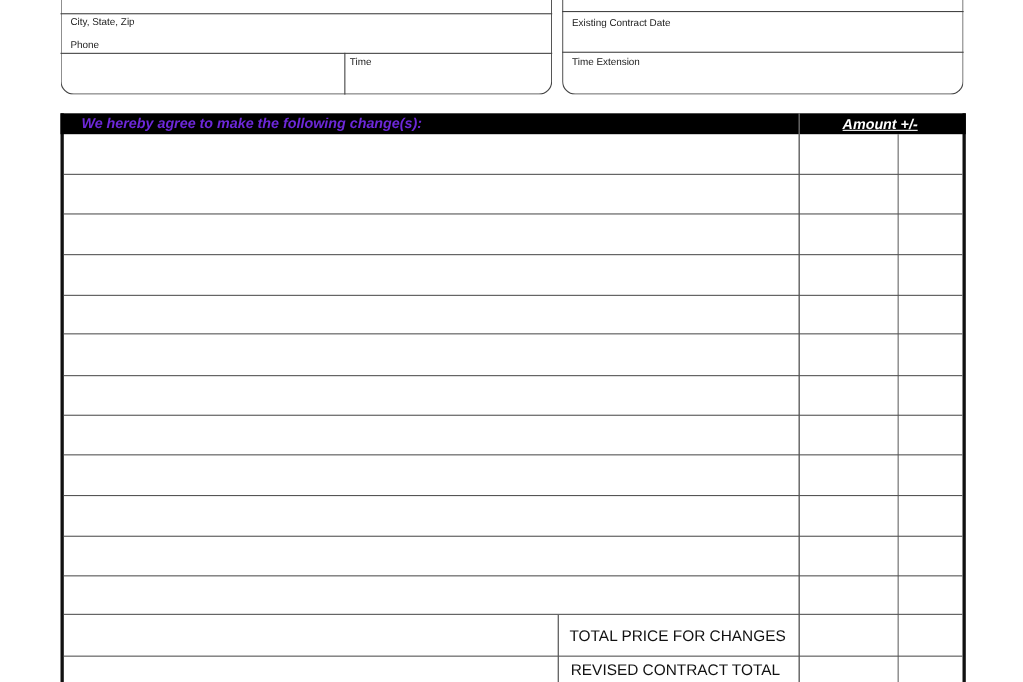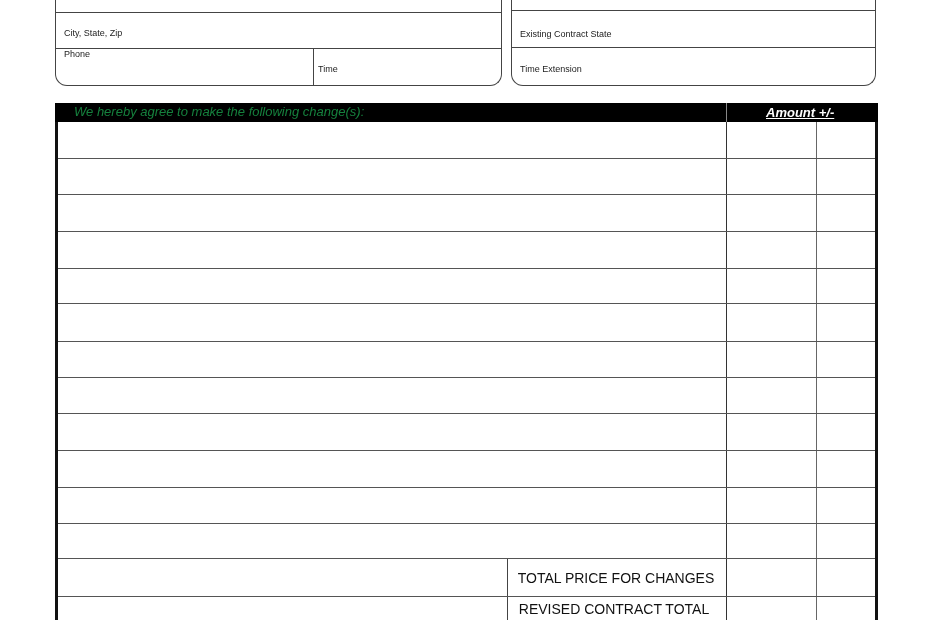--- a/index.html
+++ b/index.html
@@ -1,23 +1,23 @@
 <!DOCTYPE html>
 <html><head>
 <meta charset="utf-8">
 <style>
   html, body { margin:0; padding:0; background:#fff; }
   body { width:930px; height:620px; position:relative; overflow:hidden; font-family:"Liberation Sans", sans-serif; color:#111; }
   .box { position:absolute; border:1.5px solid #444; border-top:none; border-radius:0 0 12px 12px; box-sizing:border-box; }
   .hline { position:absolute; height:0; border-top:1.5px solid #444; }
   .vline { position:absolute; width:0; border-left:1.5px solid #444; }
-  .lbl { position:absolute; font-size:9px; color:#222;margin-top:13px; }
+  .lbl { position:absolute; font-size:9px; color:#222; }
   .table { position:absolute; left:55px; top:103px; width:823px; height:540px; border-left:3px solid #111; border-right:3px solid #111; box-sizing:border-box; }
   .thead { position:absolute; left:55px; top:103px; width:823px; height:19px; background:#000; }
-  .thead-title { position:absolute; left:74px; top:104px; color:#15803d; font-weight:normal; font-style:italic; font-size:13px; }
+  .thead-title { position:absolute; left:74px; top:104px; color:#6d28d9; font-weight:bold; font-style:italic; font-size:13px; }
   .thead-amt { position:absolute; left:766px; top:105px; color:#fff; font-weight:bold; font-style:italic; font-size:13px;text-decoration:underline; }
   .thead-sep { position:absolute; left:726px; top:103px; width:1px; height:19px; background:#888; }
   .row { position:absolute; left:58px; width:817px; border-bottom:1.5px solid #555; box-sizing:border-box; }
   .total-lbl { position:absolute; font-size:14px; text-align:center; width:210px; }
 </style>
 </head>
 <body>
 
 <div class="box" style="left:55px; top:-2px; width:447px; height:88px;"></div>
 <div class="hline" style="left:55px; top:12px; width:447px;"></div>
@@ -26,21 +26,21 @@
 <span class="lbl" style="left:64px; top:15px;">City, State, Zip</span>
 <div style="position:absolute; left:57px; top:26px; width:443px; height:21px;"></div>
 <span class="lbl" style="left:64px; top:36px;">Phone</span>
 <div style="position:absolute; left:57px; top:62px; width:254px; height:22px;"></div>
 <span class="lbl" style="left:318px; top:51px;">Time</span>
 <div style="position:absolute; left:316px; top:62px; width:184px; height:22px;"></div>
 
 <div class="box" style="left:511px; top:-2px; width:365px; height:88px;"></div>
 <div class="hline" style="left:511px; top:10px; width:365px;"></div>
 <div class="hline" style="left:511px; top:47px; width:365px;"></div>
-<span class="lbl" style="left:520px; top:16px;">Existing Contract State</span>
+<span class="lbl" style="left:520px; top:16px;">Existing Contract Date</span>
 <div style="position:absolute; left:513px; top:27px; width:361px; height:19px;"></div>
 <span class="lbl" style="left:520px; top:51px;">Time Extension</span>
 <div style="position:absolute; left:513px; top:62px; width:361px; height:22px;"></div>
 
 <div class="table"></div>
 <div class="thead"></div>
 <span class="thead-title">We hereby agree to make the following change(s):</span>
 <div class="thead-sep"></div>
 <span class="thead-amt">Amount +/-</span>
 

